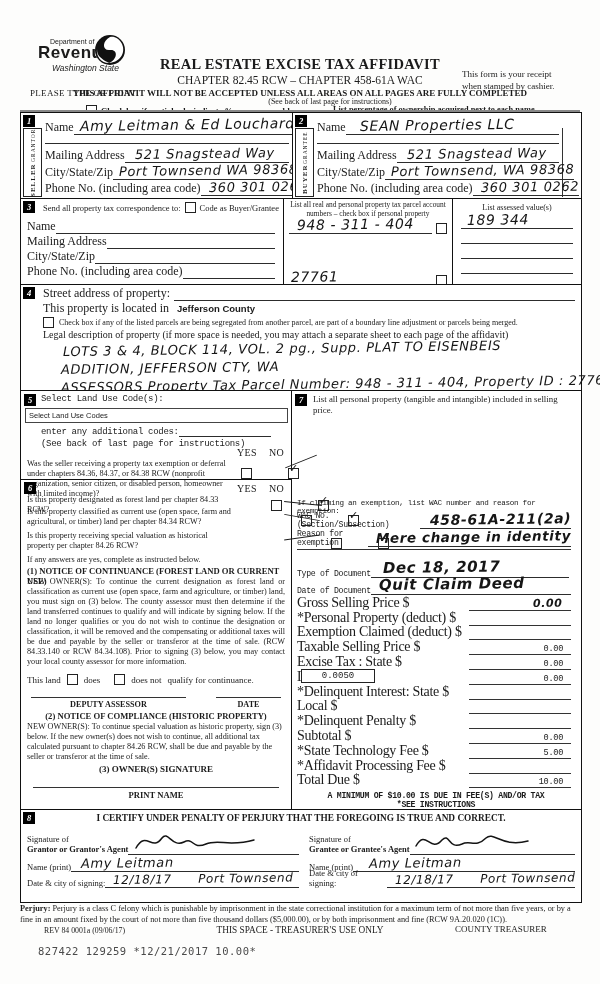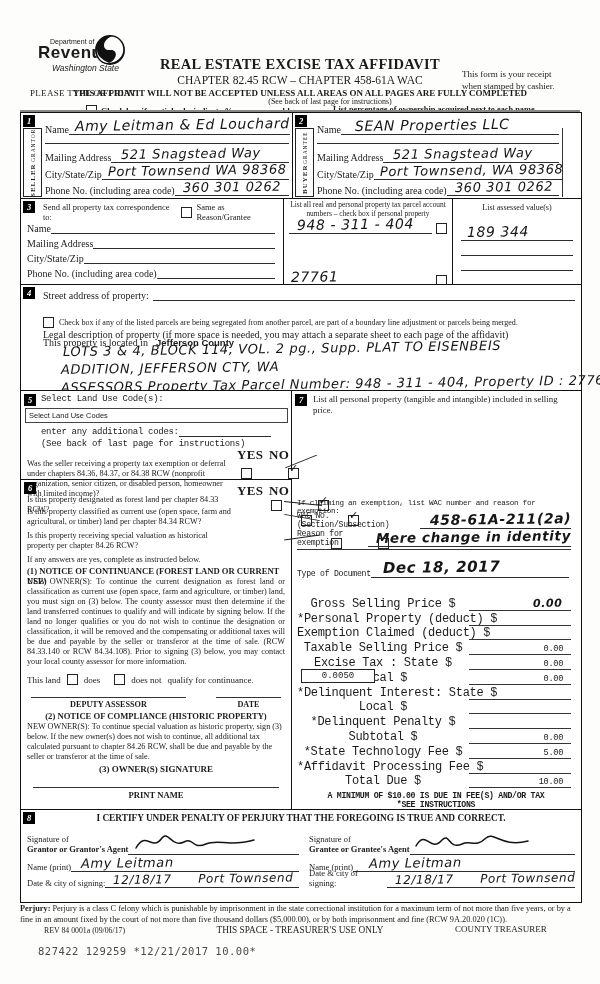--- a/index.html
+++ b/index.html
@@ -13,32 +13,32 @@
   .ctr{text-align:center;}
   .hw{font-family:"DejaVu Sans",sans-serif;font-style:italic;color:#161616;white-space:nowrap;
       letter-spacing:.6px;transform:rotate(-.8deg);transform-origin:left bottom;display:inline-block;}
   .box{border:1px solid #111;background:#fff;}
   .badge{width:12px;height:12px;background:#000;color:#fff;font:italic bold 8.5px "Liberation Serif",serif;
          display:flex;align-items:center;justify-content:center;flex:0 0 auto;}
   .cb{display:inline-block;width:9px;height:9px;border:1.2px solid #222;background:#fff;
       vertical-align:middle;position:relative;flex:0 0 auto;}
   .cb .tick{position:absolute;left:0px;top:-7px;font:italic bold 11px "DejaVu Sans",sans-serif;color:#111;}
   .frow{display:flex;align-items:flex-end;}
-  .lbl{white-space:nowrap;font-size:10px;margin-top:36px;}
+  .lbl{white-space:nowrap;font-size:12px;}
   .fill{flex:1;border-bottom:1px solid #2c2c2c;min-height:10px;display:flex;align-items:flex-end;}
   .vstrip{position:absolute;left:2px;top:15px;bottom:2px;width:17px;border:1px solid #222;
           display:flex;flex-direction:row;align-items:center;justify-content:center;
           writing-mode:vertical-rl;transform:rotate(180deg);gap:1px;background:#fff;}
   .vstrip span{letter-spacing:1px;}
   .v1{font-size:7px;font-weight:bold;}
   .v2{font-size:5.5px;}
   .qtxt{font-size:8.2px;line-height:1.22;}
-  .ynhead{font-size:13px;font-weight:bold;letter-spacing:.3px;}
+  .ynhead{font-size:10px;font-weight:normal;letter-spacing:.3px;}
   .feerow{display:flex;align-items:flex-end;height:14.8px;}
-  .feelbl{width:172px;text-align:center;font-family:Liberation Mono, monospace;font-size:12px;
+  .feelbl{width:172px;text-align:left;font-family:Liberation Serif, serif;font-size:14px;
           letter-spacing:-.3px;white-space:nowrap;}
   .feefill{flex:1;border-bottom:1px solid #333;text-align:right;font-size:8.6px;padding-right:8px;
            font-family:"Liberation Mono",monospace;letter-spacing:-.3px;}
   .ink-line{position:absolute;border-top:1.4px solid #1c1c1c;}
   .sep{border-bottom:1px solid #2c2c2c;}
   .small7{font-size:7.4px;line-height:1.2;}
   svg.sig path{fill:none;stroke:#141414;stroke-width:1.5;stroke-linecap:round;}
 </style>
 </head>
 <body>
@@ -147,21 +147,21 @@
       </div>
     </div>
   </div>
 
   <div class="abs box" style="left:20px;top:198px;width:560px;height:86px;display:flex;">
     <div style="width:262px;border-right:1px solid #111;position:relative;">
       <div class="badge abs" style="left:2px;top:2px;">3</div>
       <div class="abs frow" style="left:22px;top:3px;right:4px;font-size:8.5px;gap:4px;align-items:center;">
         <span>Send all property tax correspondence to:</span>
         <span class="cb"></span>
-        <span>Same as Reason/Grantee</span>
+        <span>Code as Buyer/Grantee</span>
       </div>
       <div class="abs" style="left:6px;top:20px;right:8px;">
         <div class="frow" style="height:15px;">
             <span class="lbl">Name</span>
             <span class="fill"></span>
           </div>
         <div class="frow" style="height:15px;">
             <span class="lbl">Mailing Address</span>
             <span class="fill"></span>
           </div>
@@ -195,21 +195,21 @@
             <span class="cb"></span>
           </div>
         <div class="frow" style="height:15px;gap:4px;">
             <span class="fill"></span>
             <span class="cb"></span>
           </div>
       </div>
     </div>
     <div style="flex:1;position:relative;">
       <div class="ctr" style="font-size:8px;padding-top:4px;font-family:Liberation Serif, serif;">List assessed value(s)</div>
-      <div style="padding:3px 8px 0 8px;margin-top:12px;">
+      <div style="padding:3px 8px 0 8px;">
         <div class="frow" style="height:14px;">
             <span class="fill">
               <span class="hw" style="font-size:14px;margin-left:6px;">189 344</span>
             </span>
           </div>
         <div class="frow" style="height:15px;">
             <span class="fill"></span>
           </div>
         <div class="frow" style="height:15px;">
             <span class="fill"></span>
@@ -328,20 +328,26 @@
         </span>
       </div>
       <div class="abs" style="left:6px;top:158px;right:10px;border-bottom:1px solid #333;height:0;"></div>
 
       <div class="abs frow" style="left:6px;top:168px;right:12px;">
         <span class="mono" style="font-size:8.2px;letter-spacing:-.3px;">Type of Document</span>
         <span class="fill">
           <span class="hw" style="font-size:15px;margin-left:12px;font-weight:bold;">Dec 18, 2017</span>
         </span>
       </div>
+      <div class="abs frow" style="left:6px;top:185px;right:10px;">
+        <span class="mono" style="font-size:8.2px;letter-spacing:-.3px;">Date of Document</span>
+        <span class="fill">
+          <span class="hw" style="font-size:15px;margin-left:8px;font-weight:bold;">Quit Claim Deed</span>
+        </span>
+      </div>
 
       <div class="abs" style="left:6px;top:205px;right:10px;">
         <div class="feerow">
             <span class="feelbl">Gross Selling Price $</span>
             <span class="feefill"><span class="hw" style="font-size:11px;font-weight:bold;">0.00</span></span>
           </div>
         <div class="feerow">
             <span class="feelbl">*Personal Property (deduct) $</span>
             <span class="feefill"><span></span></span>
           </div>

